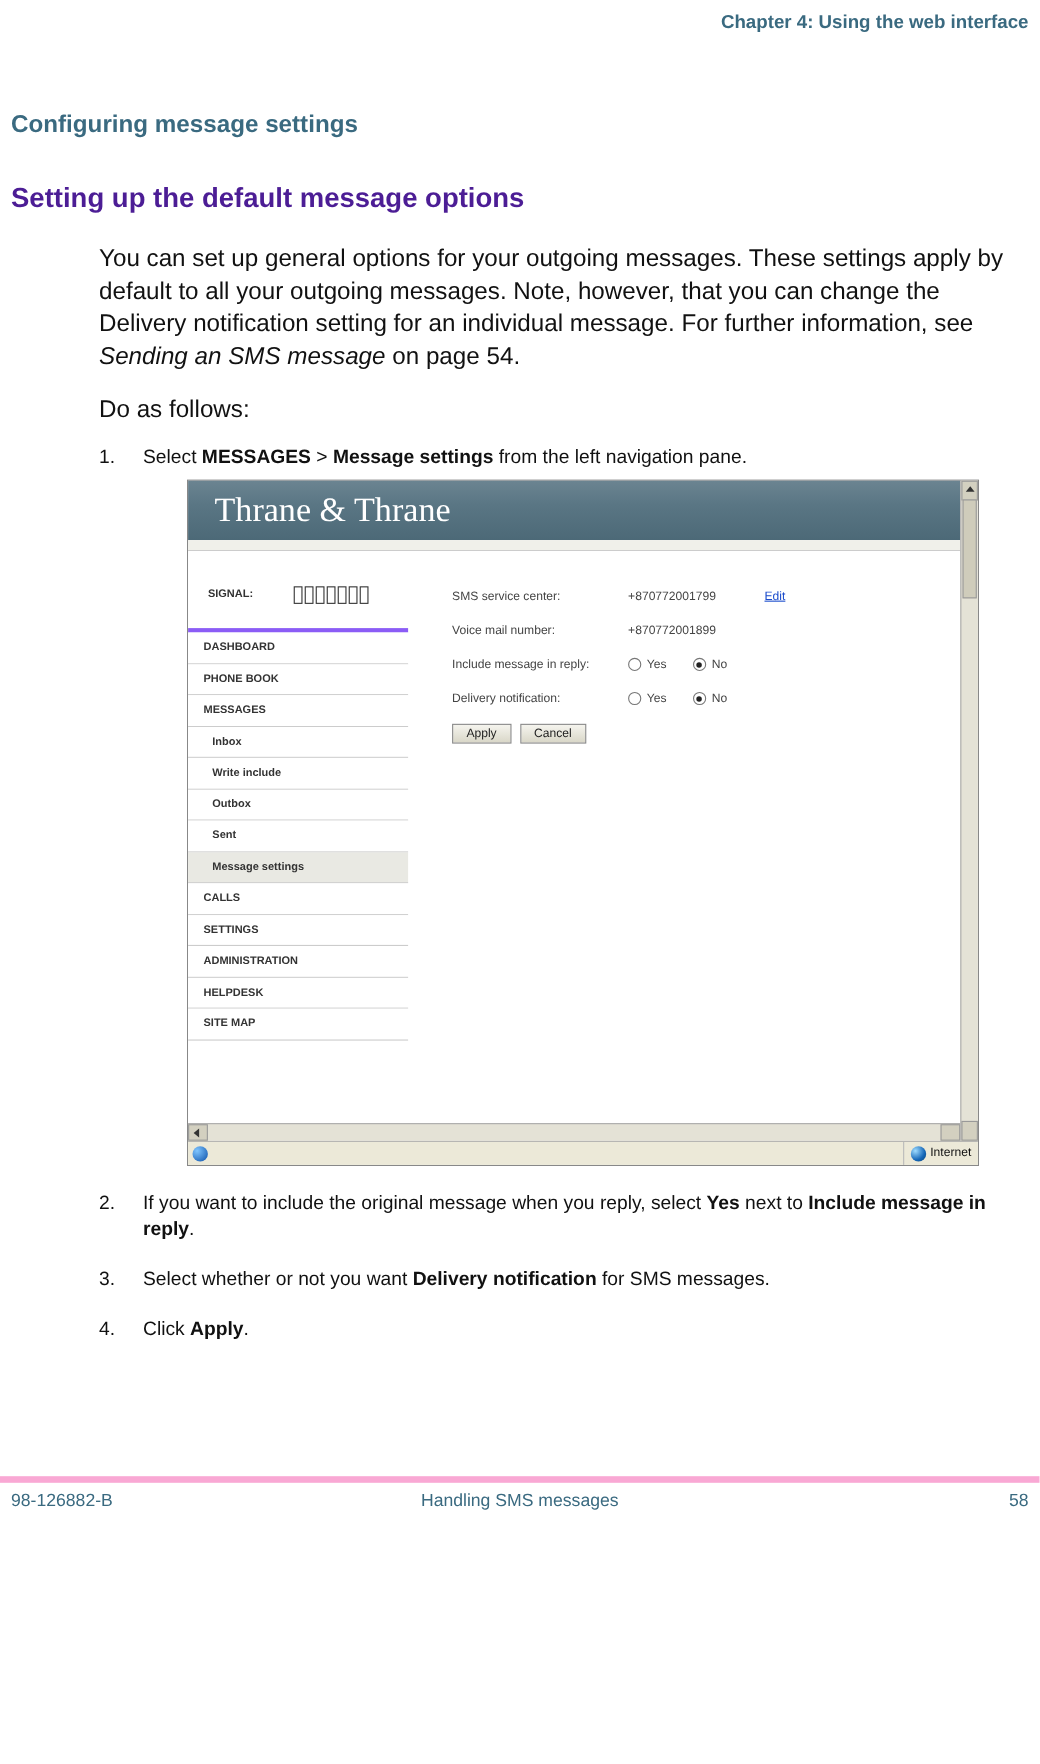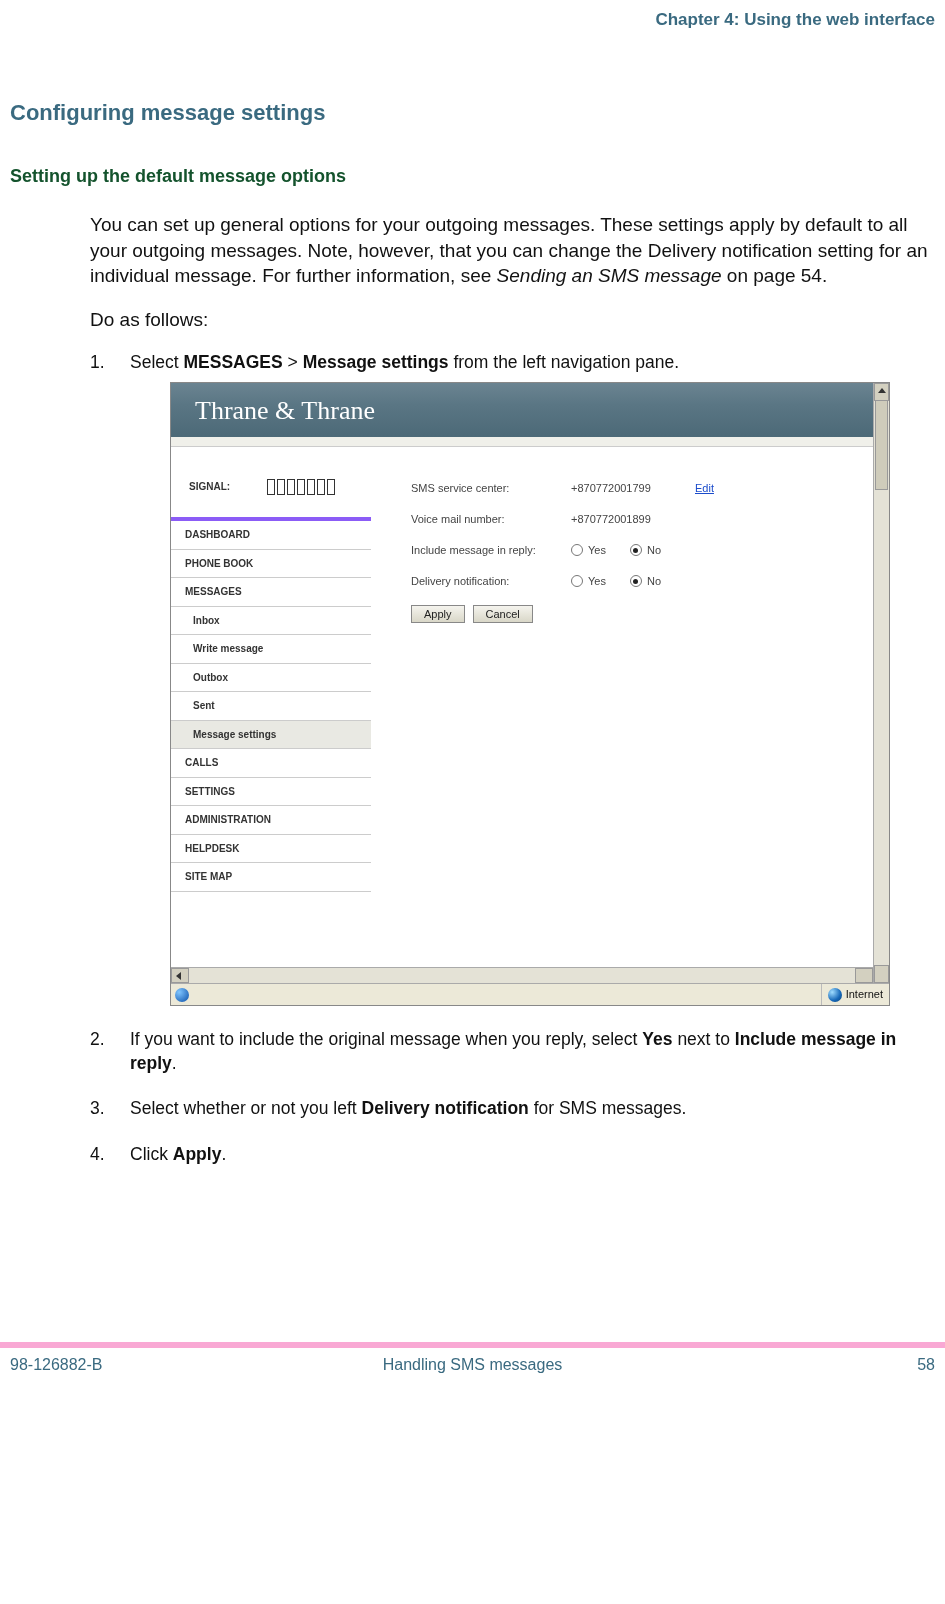--- a/index.html
+++ b/index.html
@@ -27,27 +27,27 @@
   .content {
     padding: 70px 10px 0 10px;
   }
   .h1 {
     color: #3a6a80;
     font-weight: 700;
     font-size: 22px;
     margin-bottom: 40px;
   }
   .h2 {
-    color: #14532d;
-    font-weight: 700;
-    font-size: 18px;
+    color: #4c1d95;
+    font-weight: 700;
+    font-size: 25px;
     margin-bottom: 25px;
   }
   .para {
-    font-size: 19px;
+    font-size: 22px;
     line-height: 1.35;
     margin: 0 0 18px 80px;
     color: #111;
   }
   .para-first { margin-right: 0; }
   .ref-italic { font-style: italic; }
   ol.steps {
     list-style: none;
     counter-reset: step;
     margin-left: 80px;
@@ -181,21 +181,21 @@
   }
 
   .shot-banner {
     background: linear-gradient(#6b8491, #5a7684 40%, #4c6977);
     color: #fff;
     height: 54px;
     display: flex;
     align-items: center;
     padding-left: 24px;
     font-family: Georgia, "Times New Roman", serif;
-    font-size: 26px;
+    font-size: 31px;
     margin-right: 16px;
   }
   .shot-subbar {
     height: 10px;
     background: #f0f0ea;
     border-bottom: 1px solid #ccc;
     margin-right: 16px;
   }
   .shot-body {
     display: flex;
@@ -369,21 +369,21 @@
                       <span class="bar"></span>
                       <span class="bar"></span>
                       <span class="bar"></span>
                   </span>
                 </div>
                 <div class="shot-nav">
                   <div class="nav-item">DASHBOARD</div>
                   <div class="nav-item">PHONE BOOK</div>
                   <div class="nav-item">MESSAGES</div>
                   <div class="nav-item nav-sub">Inbox</div>
-                  <div class="nav-item nav-sub">Write message</div>
+                  <div class="nav-item nav-sub">Write include</div>
                   <div class="nav-item nav-sub">Outbox</div>
                   <div class="nav-item nav-sub">Sent</div>
                   <div class="nav-item nav-sub nav-sub-active">Message settings</div>
                   <div class="nav-item">CALLS</div>
                   <div class="nav-item">SETTINGS</div>
                   <div class="nav-item">ADMINISTRATION</div>
                   <div class="nav-item">HELPDESK</div>
                   <div class="nav-item">SITE MAP</div>
                 </div>
               </div>
@@ -458,21 +458,21 @@
             <span class="arrow-down"></span>
           </div>
         </div>
       </li>
 
       <li>
         <span>If you want to include the original message when you reply, select </span><span class="b">Yes</span><span> next to </span><span class="b">Include message in reply</span><span>.</span>
       </li>
 
       <li>
-        <span>Select whether or not you left </span><span class="b">Delivery notification</span><span> for SMS messages.</span>
+        <span>Select whether or not you want </span><span class="b">Delivery notification</span><span> for SMS messages.</span>
       </li>
 
       <li>
         <span>Click </span><span class="b">Apply</span><span>.</span>
       </li>
     </ol>
   </div>
 
   <div class="page-footer">
     <span class="doc-id">98-126882-B</span>

